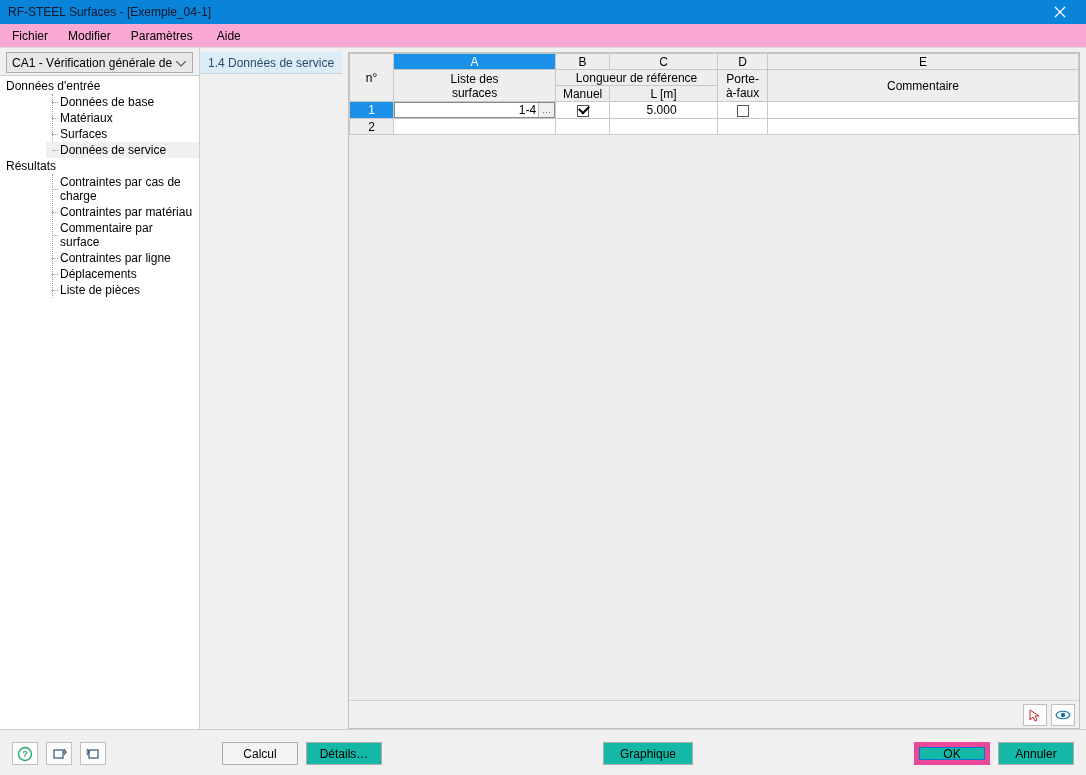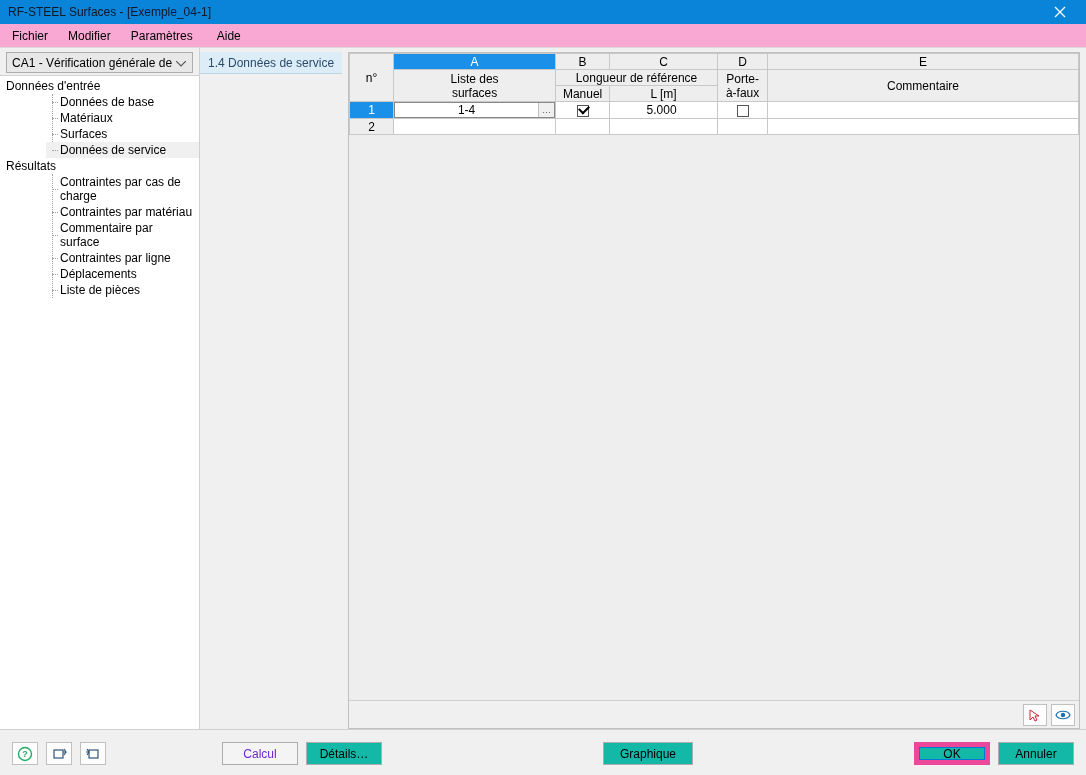--- a/index.html
+++ b/index.html
@@ -45,35 +45,35 @@
   .grid th, .grid td { border:1px solid #c8c8c8; padding:0; font-weight:normal; font-size:12px; height:16px; line-height:14px; text-align:center; background:#eee; }
   .grid .corner { background:#eee; }
   .grid .colA-hdr { background:#1a90e8 !important; color:#fff; }
   .grid .subhdr { font-size:11px; }
   .grid .rowhdr-sel { background:#1a90e8 !important; color:#fff; }
   .grid td.cell { background:#fff; }
   .grid td.cell-right { padding-right:4px; }
   .grid td.cell-left { text-align:left; padding-left:4px; }
   .grid td.editcell { background:#fff; padding:0; }
   .editbox { display:flex; align-items:center; height:16px; border:1px solid #888; margin:0; background:#fff; }
-  .editbox .val { flex:1; text-align:center; padding:0 2px; font-size:12px; }
+  .editbox .val { flex:1; text-align:right; padding:0 2px; font-size:12px; }
   .editbox .dots { width:16px; border-left:1px solid #c0c0c0; text-align:center; font-size:9px; color:#555; background:#efefef; }
 
   .chk { display:inline-block; width:12px; height:12px; border:1px solid #555; background:#fff; vertical-align:middle; position:relative; }
   .chk.checked::after { content:""; position:absolute; left:1px; top:-1px; width:8px; height:5px; border-left:2px solid #000; border-bottom:2px solid #000; transform:rotate(-45deg); }
 
   .grid-body-rest { flex:1; background:#eee; }
 
   .table-footer { height:28px; background:#f0f0f0; border-top:1px solid #d0d0d0; display:flex; justify-content:flex-end; align-items:center; padding:0 4px; gap:4px; }
   .iconbtn { width:24px; height:22px; border:1px solid #c0c0c0; background:#fdfdfd; display:flex; align-items:center; justify-content:center; }
 
   
   .bottombar { height:48px; background:#f0f0f0; border-top:1px solid #d0d0d0; display:flex; align-items:center; padding:0 12px; gap:8px; }
   .btn { height:23px; min-width:76px; border:1px solid #adadad; background:#14b8a6; display:flex; align-items:center; justify-content:center; padding:0 10px; font-size:12px; }
-  .btn.disabled { color:#6d28d9; background:#f4f4f4; }
+  .btn.disabled { color:#000000; background:#f4f4f4; }
   .btn.primary { border:5px solid #ec4899; box-shadow:inset 0 0 0 1px #0078d7; }
   .spacer-flex { flex:1; }
   .smallbtn { width:26px; height:23px; border:1px solid #c0c0c0; background:#fdfdfd; display:flex; align-items:center; justify-content:center; }
 
   col.c-n { width:44px; }
   col.c-a { width:162px; }
   col.c-b { width:54px; }
   col.c-c { width:108px; }
   col.c-d { width:50px; }
   col.c-e { width:auto; }

